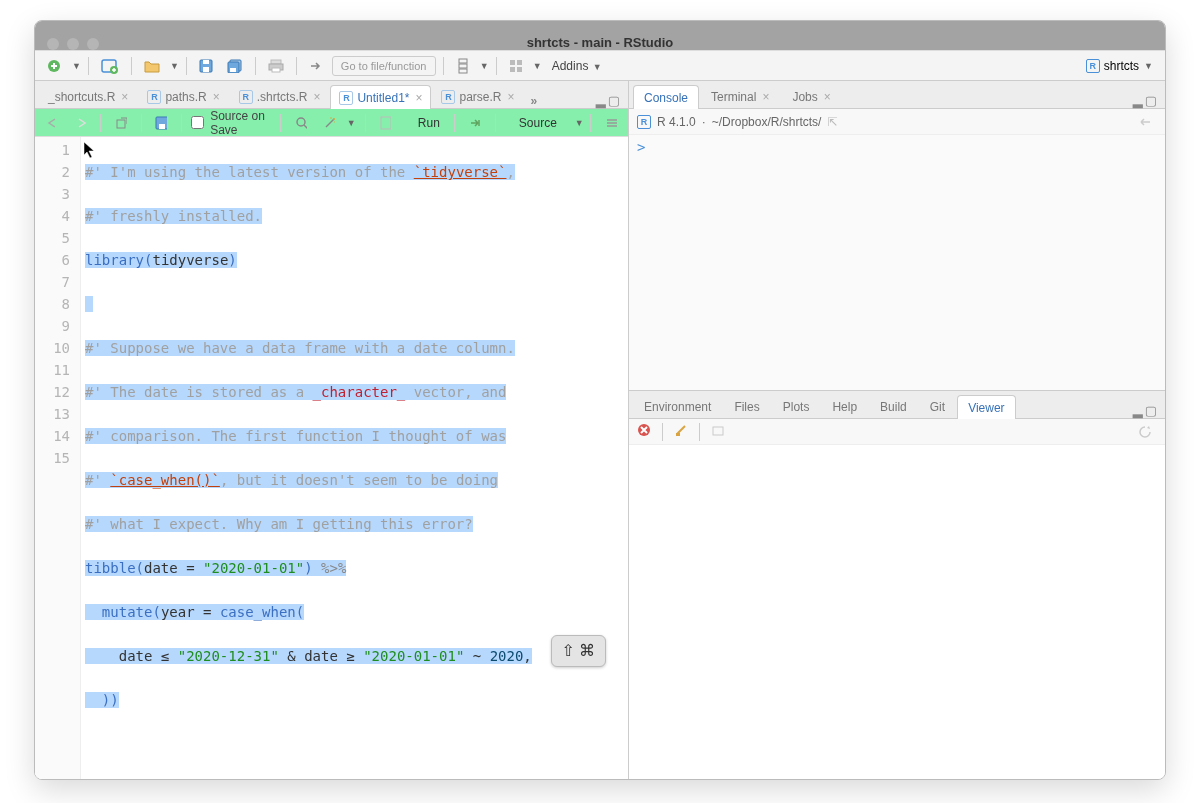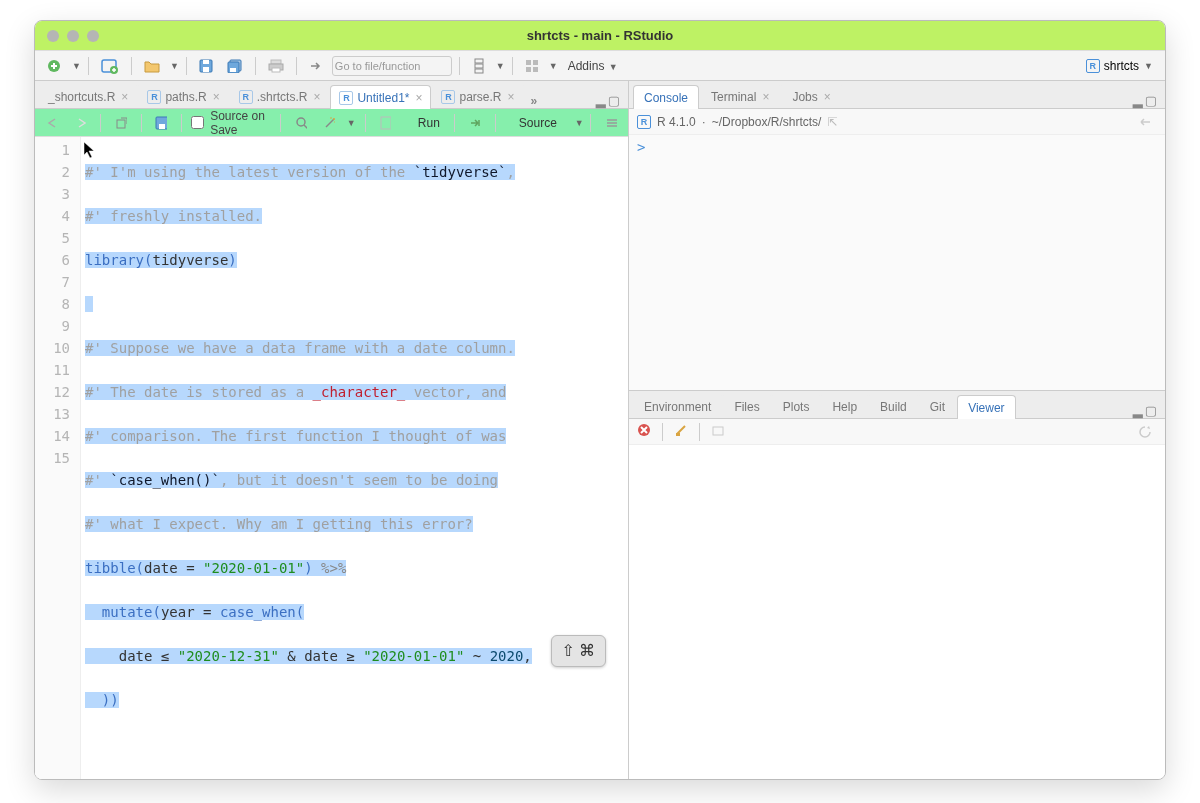--- a/index.html
+++ b/index.html
@@ -21,23 +21,23 @@
   border: 1px solid #bbb;
   border-radius: 8px;
   box-shadow: 0 10px 30px rgba(0,0,0,0.15);
   display: flex;
   flex-direction: column;
   overflow: hidden;
 }
 .titlebar {
   height: 30px;
   display: flex;
-  align-items: center;
+  align-items: flex-end;
   position: relative;
-  background: #bef264;
+  background: #a3a3a3;
   border-bottom: 1px solid #ddd;
 }
 .traffic { display: flex; gap: 8px; padding-left: 12px; }
 .traffic .light { width: 12px; height: 12px; border-radius: 50%; background: #b5b5b5; }
 .title { position: absolute; left: 0; right: 0; text-align: center; font-size: 13px; font-weight: 600; color: #333; }
 .main-toolbar {
   height: 30px;
   display: flex;
   align-items: center;
   padding: 0 6px;
@@ -52,25 +52,25 @@
   align-items: center;
   justify-content: center;
   border: 1px solid transparent;
   border-radius: 3px;
   padding: 0 4px;
   color: #555;
 }
 .sep { width: 1px; height: 18px; background: #ccc; margin: 0 3px; }
 .caret { font-size: 9px; color: #666; margin-left: 1px; }
 .goto {
-  width: 120px;
+  width: 104px;
   height: 20px;
   border: 1px solid #ccc;
   border-radius: 3px;
-  padding: 0 2px;
+  padding: 0 8px;
   font-size: 11px;
   color: #999;
   display: flex;
   align-items: center;
 }
 .addins { color: #444; font-size: 12px; padding: 0 6px; }
 .proj-btn {
   margin-left: auto;
   display: flex;
   align-items: center;
@@ -191,21 +191,21 @@
   white-space: pre;
 }
 .sel { background: #b7d8fd; }
 .sel-line { display: block; min-height: 22px; }
 .tok-comment { color: #a0a0a0; }
 .tok-func { color: #3b6fc2; }
 .tok-paren { color: #3b6fc2; }
 .tok-string { color: #1f8d1f; }
 .tok-pipe { color: #888; }
 .tok-const { color: #0c4a6e; margin-top: 32px; }
-.tok-backtick { color: #0f172a; }
+.tok-backtick { color: #c2410c; text-decoration: underline; }
 .tok-em { color: #c02030; }
 .tok-name { color: #333; }
 
 .cursor-ptr {
   position: absolute;
   top: 130px; left: 48px;
   font-size: 16px;
   color: #000;
   z-index: 5;
 }

